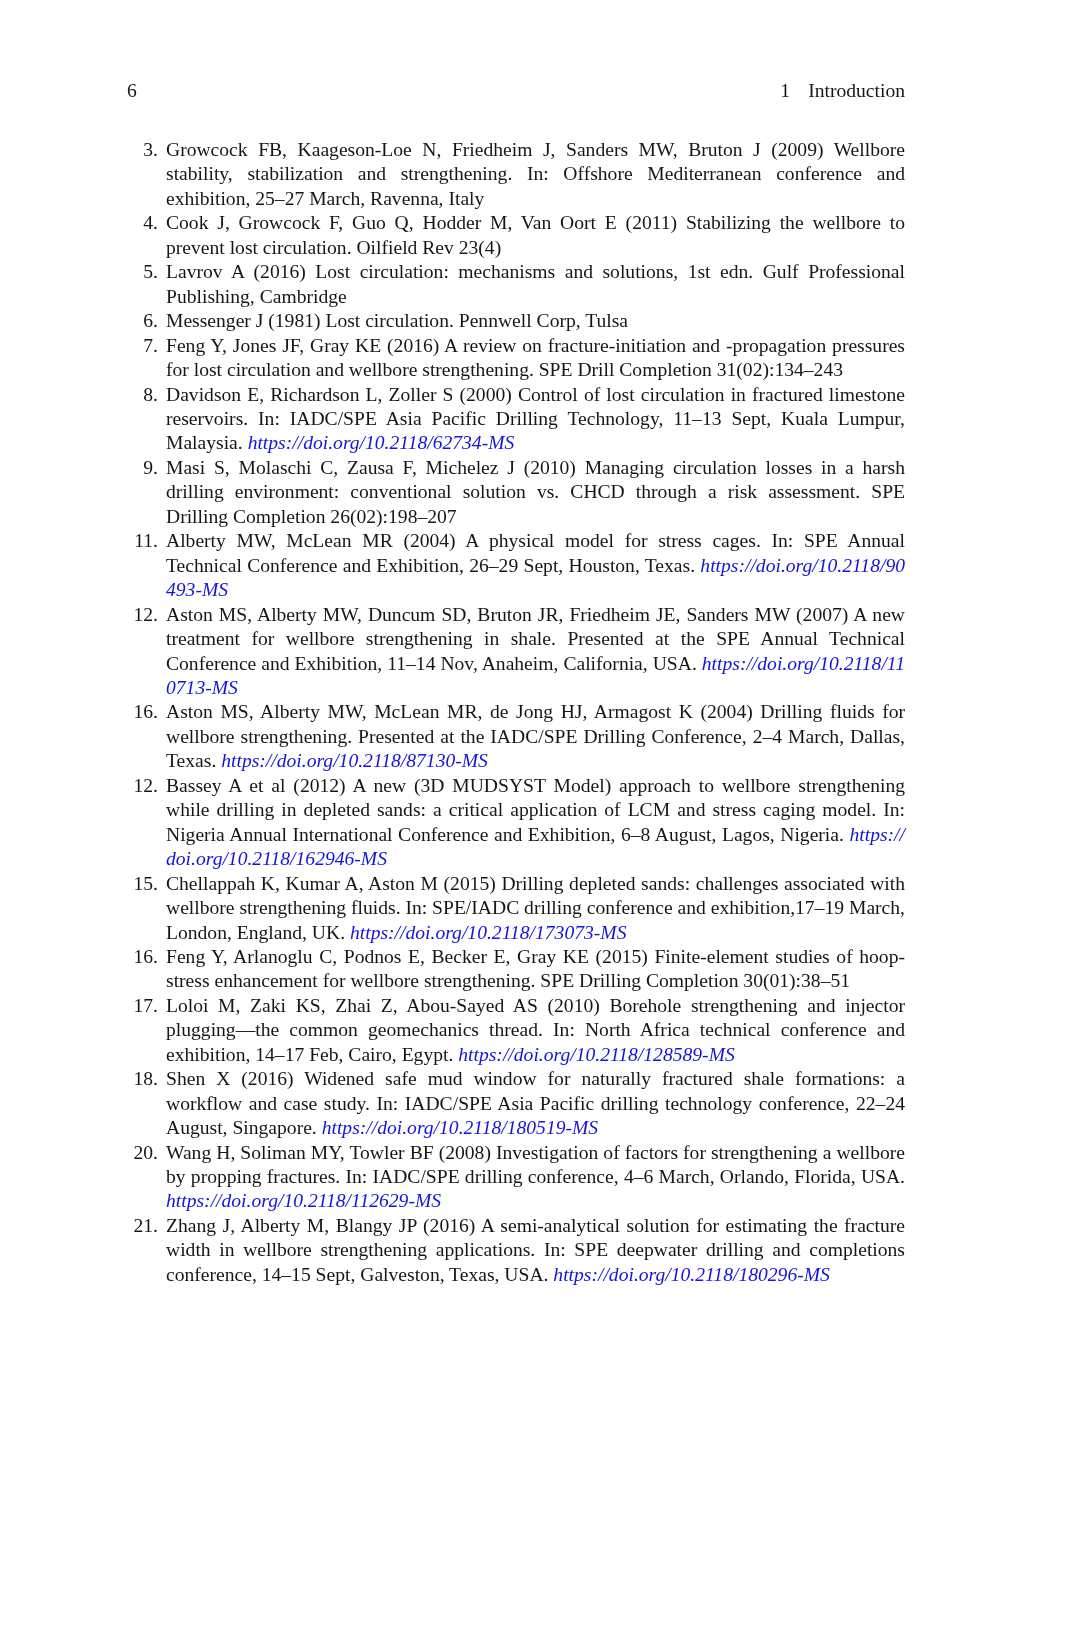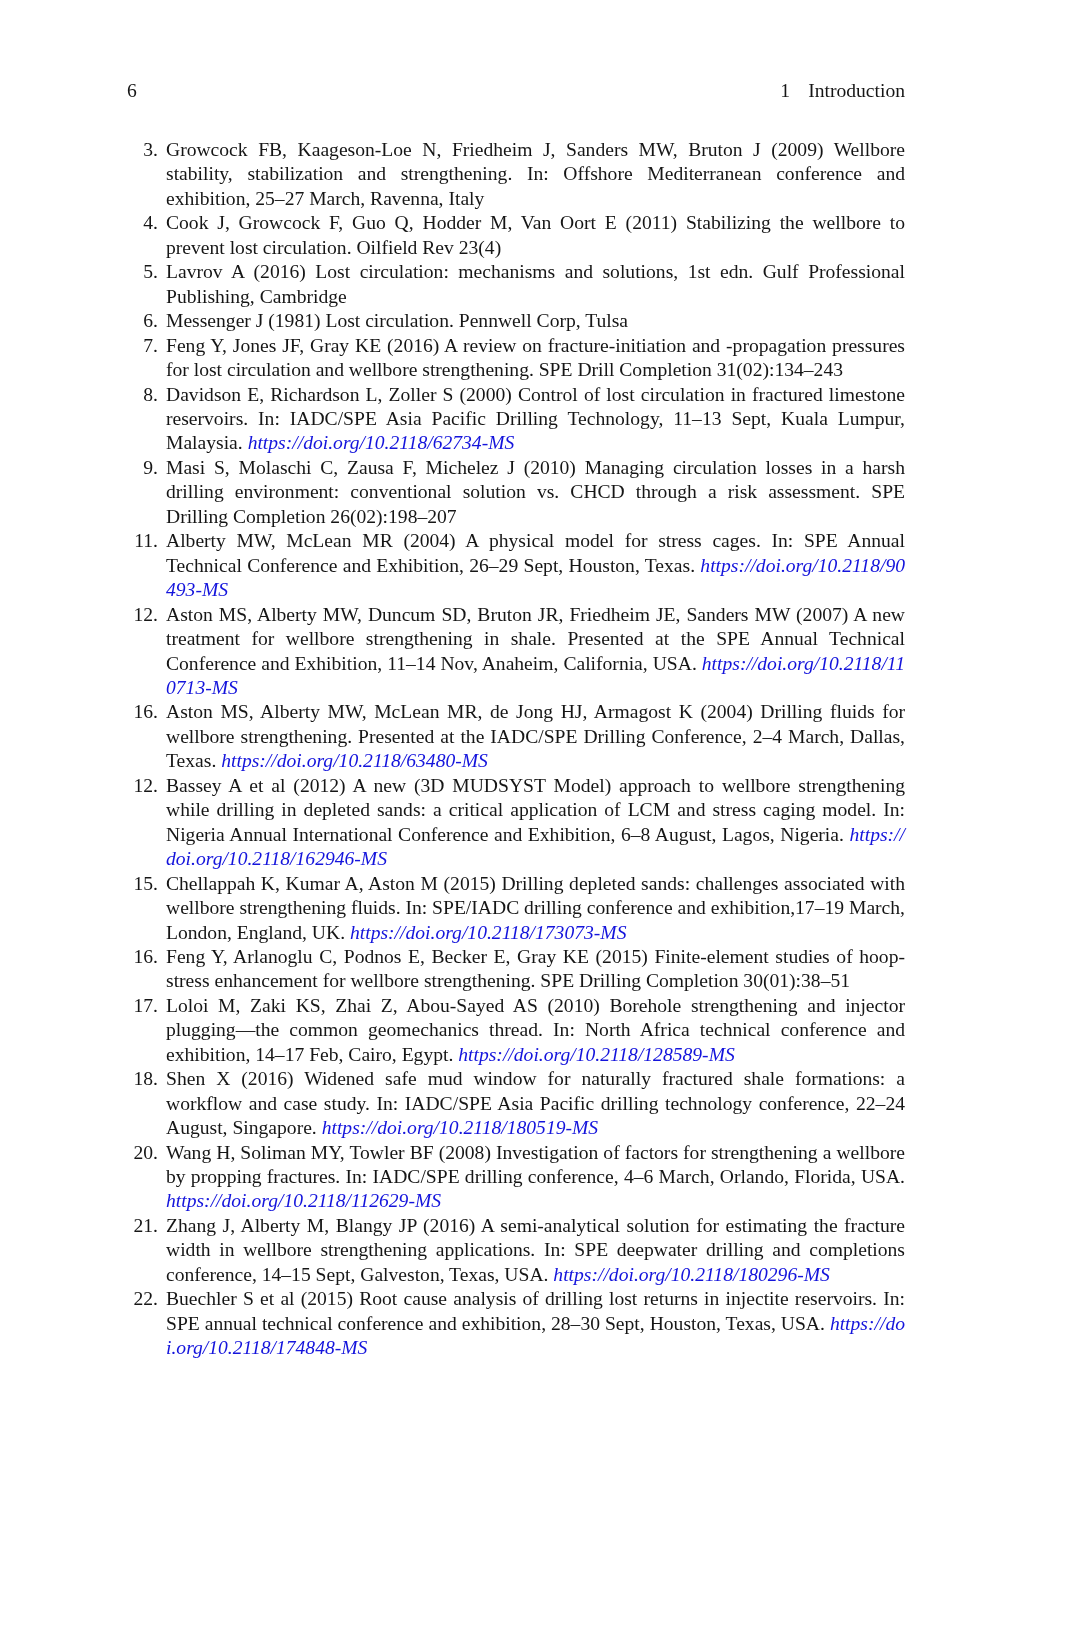--- a/index.html
+++ b/index.html
@@ -101,21 +101,21 @@
       <li class="ref">
         <span class="ref-num">11.</span>
         <span class="ref-body">Alberty MW, McLean MR (2004) A physical model for stress cages. In: SPE Annual Technical Conference and Exhibition, 26–29 Sept, Houston, Texas. <a class="ref-link" href="#">https://doi.org/10.2118/90493-MS</a></span>
       </li>
       <li class="ref">
         <span class="ref-num">12.</span>
         <span class="ref-body">Aston MS, Alberty MW, Duncum SD, Bruton JR, Friedheim JE, Sanders MW (2007) A new treatment for wellbore strengthening in shale. Presented at the SPE Annual Technical Conference and Exhibition, 11–14 Nov, Anaheim, California, USA. <a class="ref-link" href="#">https://doi.org/10.2118/110713-MS</a></span>
       </li>
       <li class="ref">
         <span class="ref-num">16.</span>
-        <span class="ref-body">Aston MS, Alberty MW, McLean MR, de Jong HJ, Armagost K (2004) Drilling fluids for wellbore strengthening. Presented at the IADC/SPE Drilling Conference, 2–4 March, Dallas, Texas. <a class="ref-link" href="#">https://doi.org/10.2118/63480-MS</a></span>
+        <span class="ref-body">Aston MS, Alberty MW, McLean MR, de Jong HJ, Armagost K (2004) Drilling fluids for wellbore strengthening. Presented at the IADC/SPE Drilling Conference, 2–4 March, Dallas, Texas. <a class="ref-link" href="#">https://doi.org/10.2118/87130-MS</a></span>
       </li>
       <li class="ref">
         <span class="ref-num">12.</span>
         <span class="ref-body">Bassey A et al (2012) A new (3D MUDSYST Model) approach to wellbore strengthening while drilling in depleted sands: a critical application of LCM and stress caging model. In: Nigeria Annual International Conference and Exhibition, 6–8 August, Lagos, Nigeria. <a class="ref-link" href="#">https://doi.org/10.2118/162946-MS</a></span>
       </li>
       <li class="ref">
         <span class="ref-num">15.</span>
         <span class="ref-body">Chellappah K, Kumar A, Aston M (2015) Drilling depleted sands: challenges associated with wellbore strengthening fluids. In: SPE/IADC drilling conference and exhibition,17–19 March, London, England, UK. <a class="ref-link" href="#">https://doi.org/10.2118/173073-MS</a></span>
       </li>
       <li class="ref">
@@ -131,18 +131,14 @@
         <span class="ref-body">Shen X (2016) Widened safe mud window for naturally fractured shale formations: a workflow and case study. In: IADC/SPE Asia Pacific drilling technology conference, 22–24 August, Singapore. <a class="ref-link" href="#">https://doi.org/10.2118/180519-MS</a></span>
       </li>
       <li class="ref">
         <span class="ref-num">20.</span>
         <span class="ref-body">Wang H, Soliman MY, Towler BF (2008) Investigation of factors for strengthening a wellbore by propping fractures. In: IADC/SPE drilling conference, 4–6 March, Orlando, Florida, USA. <a class="ref-link" href="#">https://doi.org/10.2118/112629-MS</a></span>
       </li>
       <li class="ref">
         <span class="ref-num">21.</span>
         <span class="ref-body">Zhang J, Alberty M, Blangy JP (2016) A semi-analytical solution for estimating the fracture width in wellbore strengthening applications. In: SPE deepwater drilling and completions conference, 14–15 Sept, Galveston, Texas, USA. <a class="ref-link" href="#">https://doi.org/10.2118/180296-MS</a></span>
       </li>
-      <li class="ref">
-        <span class="ref-num">22.</span>
-        <span class="ref-body">Buechler S et al (2015) Root cause analysis of drilling lost returns in injectite reservoirs. In: SPE annual technical conference and exhibition, 28–30 Sept, Houston, Texas, USA. <a class="ref-link" href="#">https://doi.org/10.2118/174848-MS</a></span>
-      </li>
     </ol>
 </div>
 
 </body></html>

